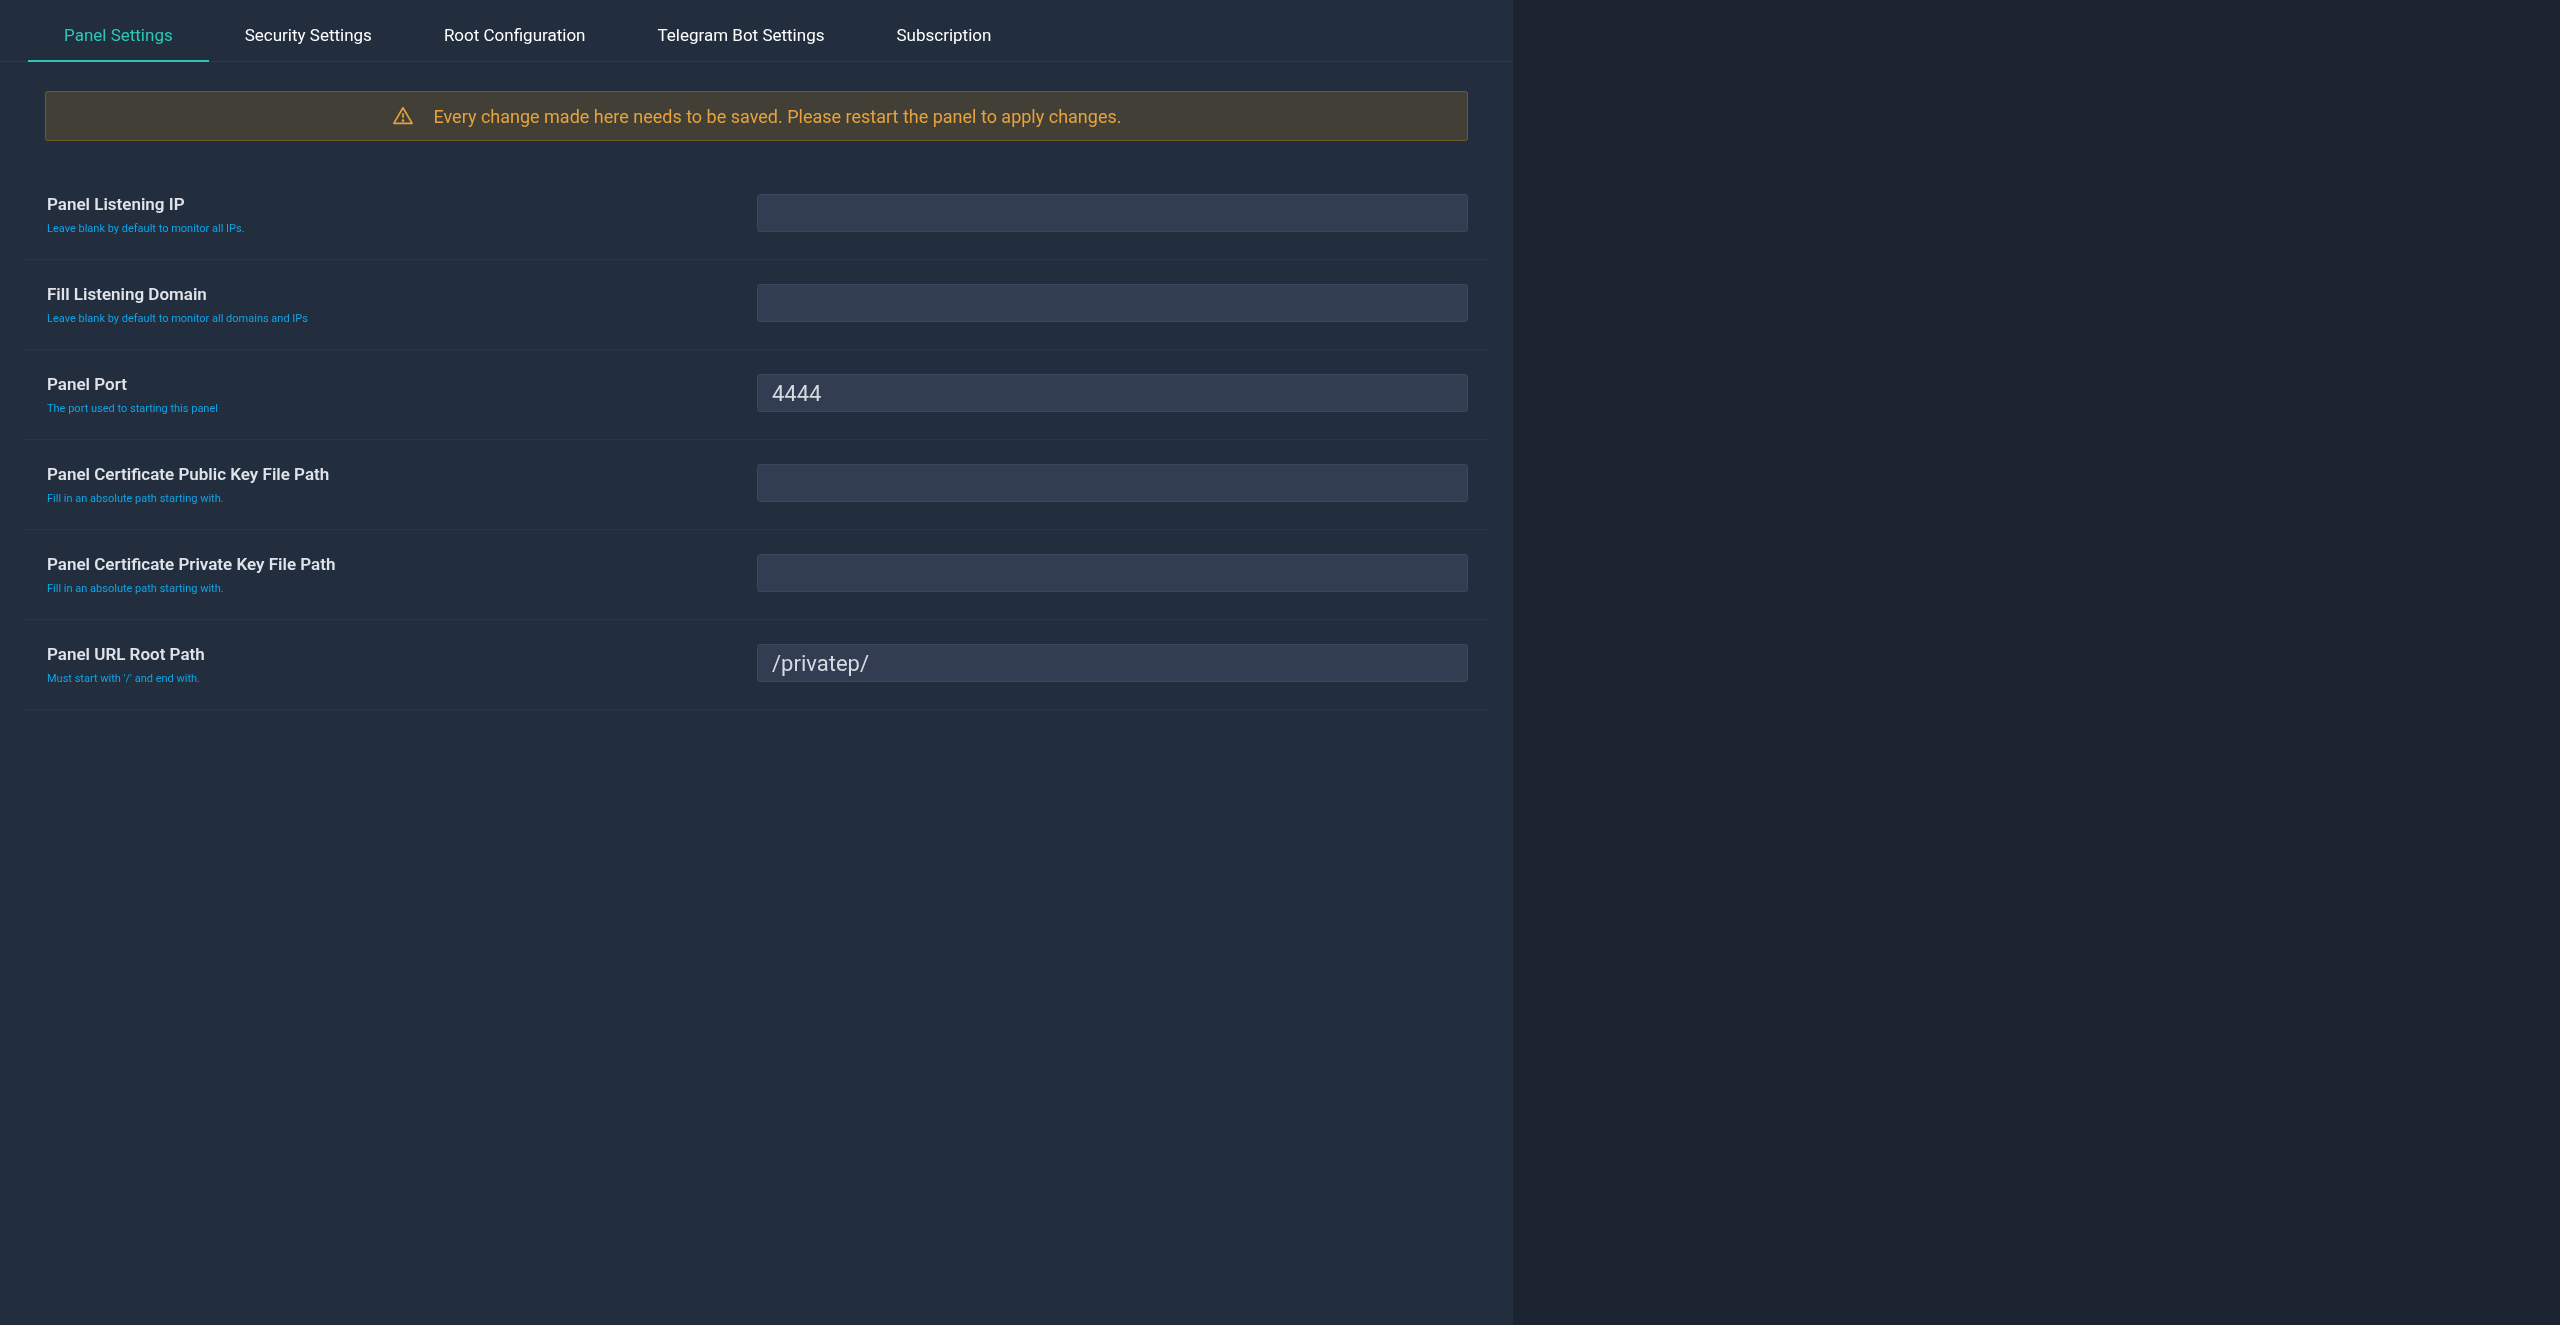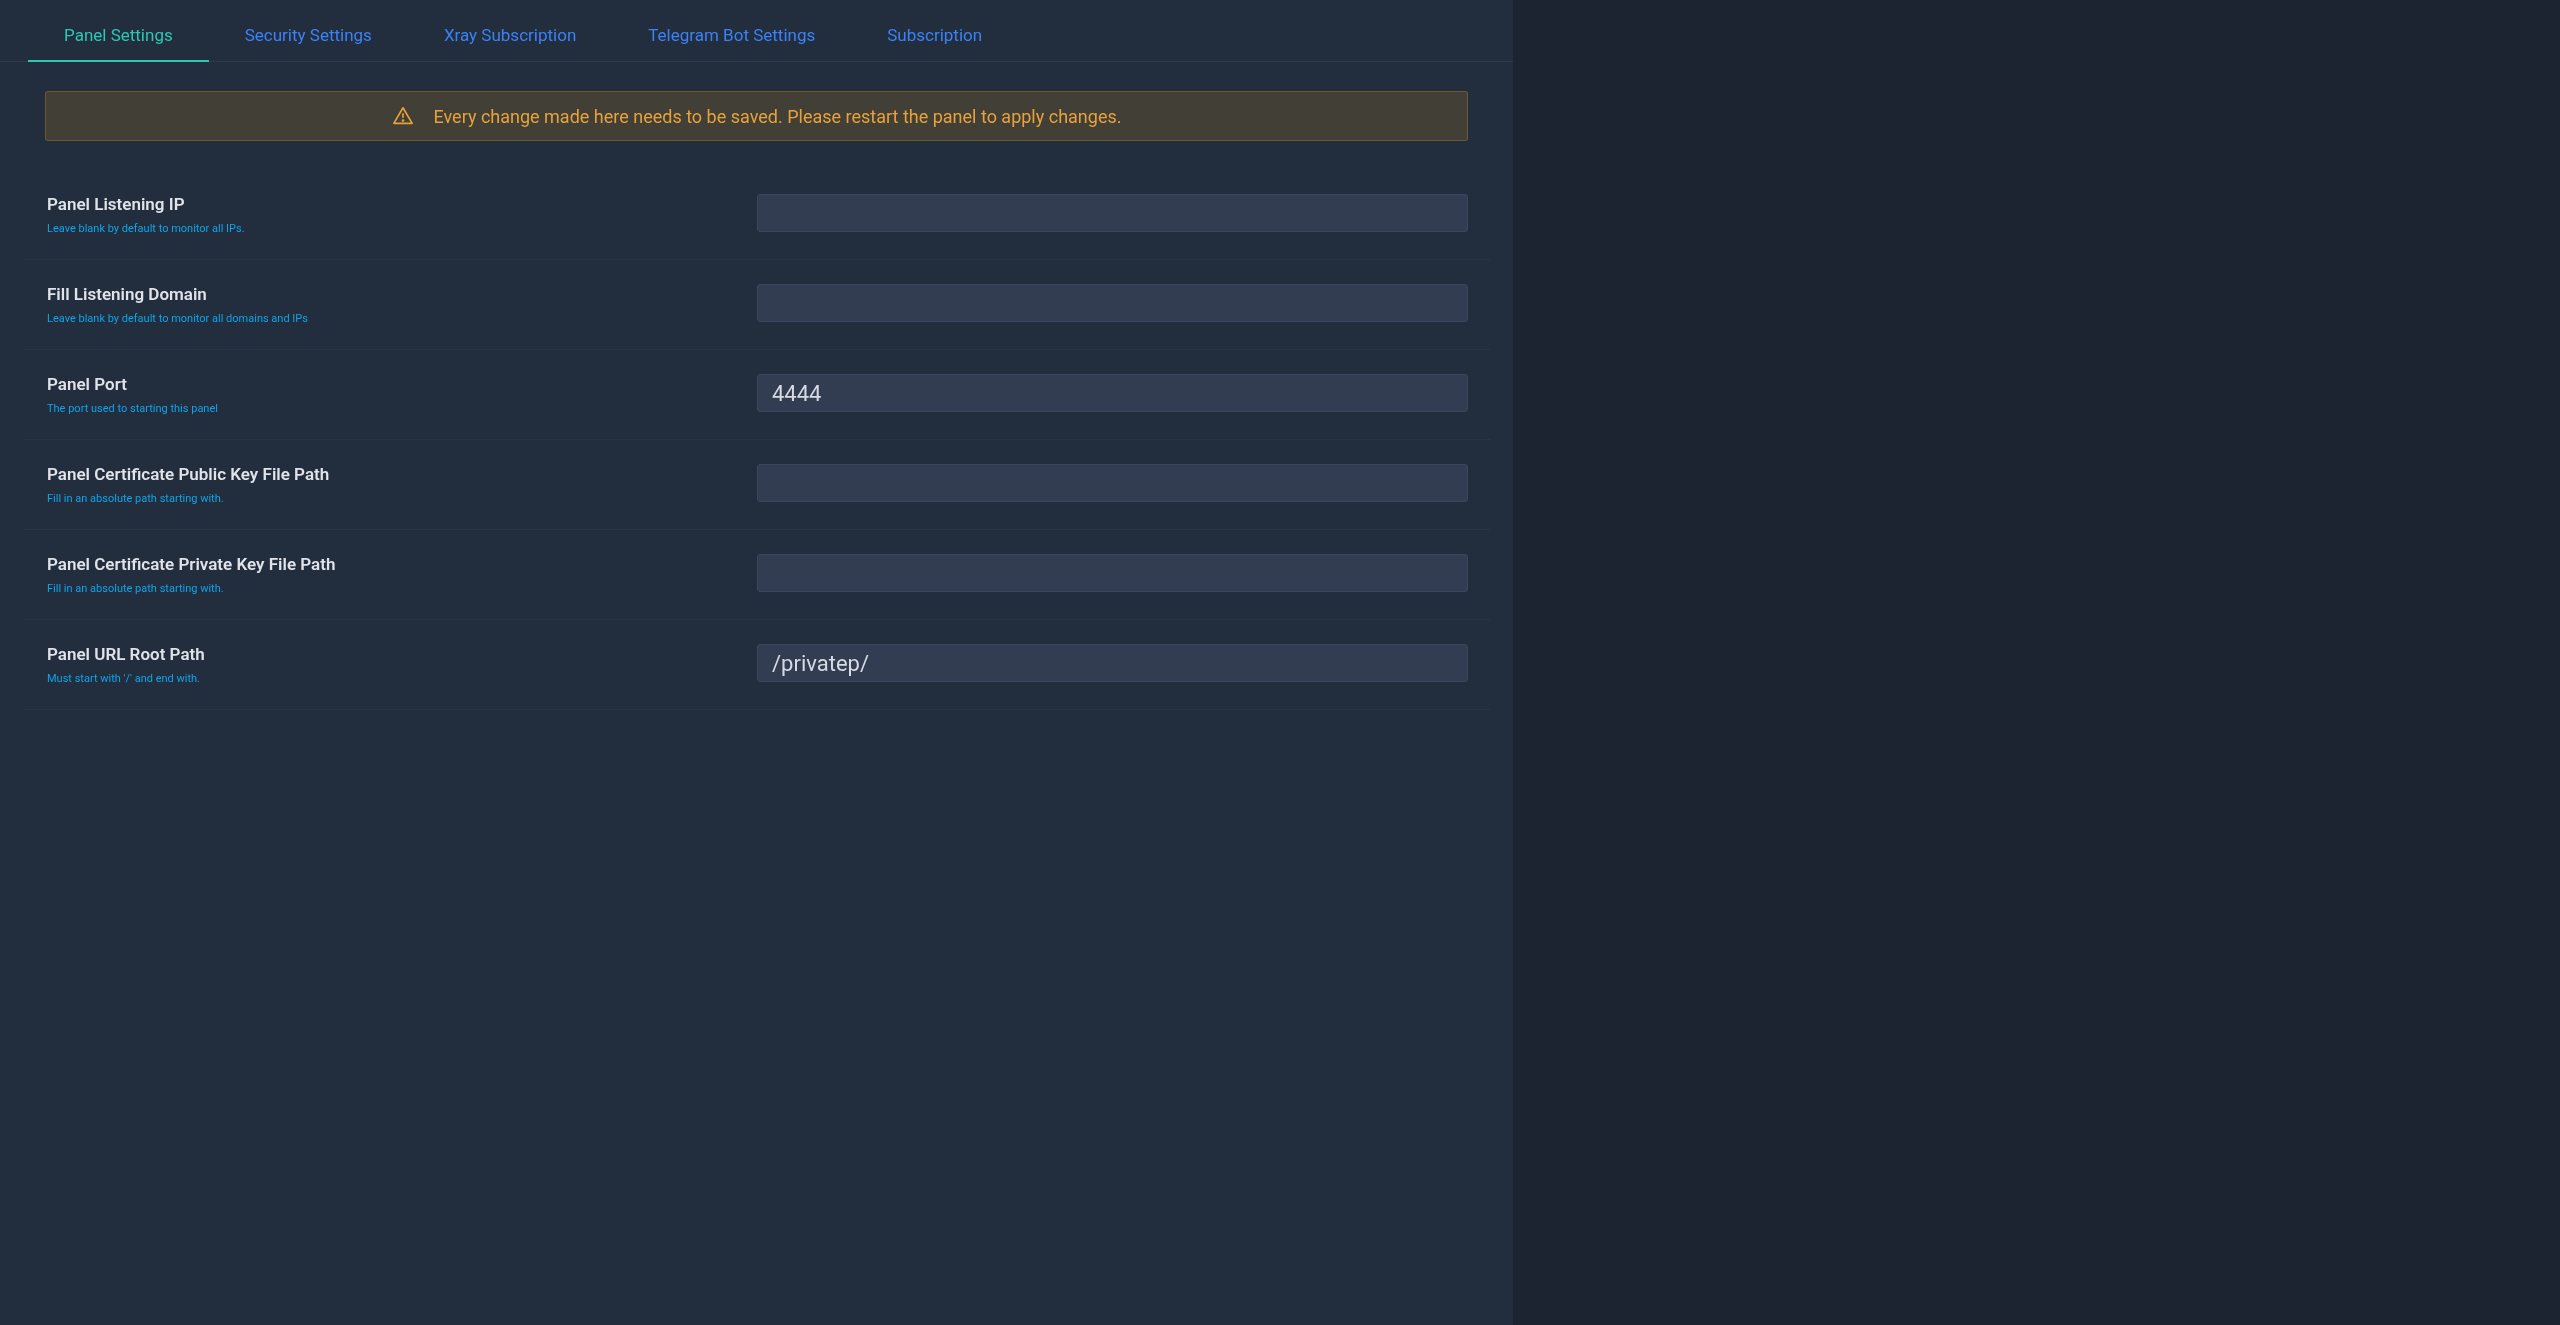--- a/index.html
+++ b/index.html
@@ -23,21 +23,21 @@
       padding-top: 9px;
     }
     .tab-bar {
       display: flex;
       border-bottom: 1px solid #303a4a;
       padding-left: 28px;
       padding-right: 28px;
     }
     .tab {
       padding: 16px 36px;
-      color: #3b82f6;
+      color: #ffffff;
       cursor: pointer;
       font-size: 17px;
       position: relative;
     }
     .tab.active {
       color: #2ec7b6;
     }
     .tab.active::after {
       content: '';
       position: absolute;
@@ -104,21 +104,21 @@
       font-family: inherit;
     }
   </style>
 </head>
 <body>
 
 <div class="app-wrapper">
   <div class="tab-bar">
     <div class="tab active">Panel Settings</div>
     <div class="tab">Security Settings</div>
-    <div class="tab">Xray Subscription</div>
+    <div class="tab">Root Configuration</div>
     <div class="tab">Telegram Bot Settings</div>
     <div class="tab">Subscription</div>
   </div>
 
   <div class="content">
 
     <div class="alert">
       <span class="alert-icon">
         <svg viewBox="0 0 24 24" fill="none" stroke="#e8a23c" stroke-width="1.8">
           <path d="M12 3 L22 20 L2 20 Z" stroke-linejoin="round"></path>

